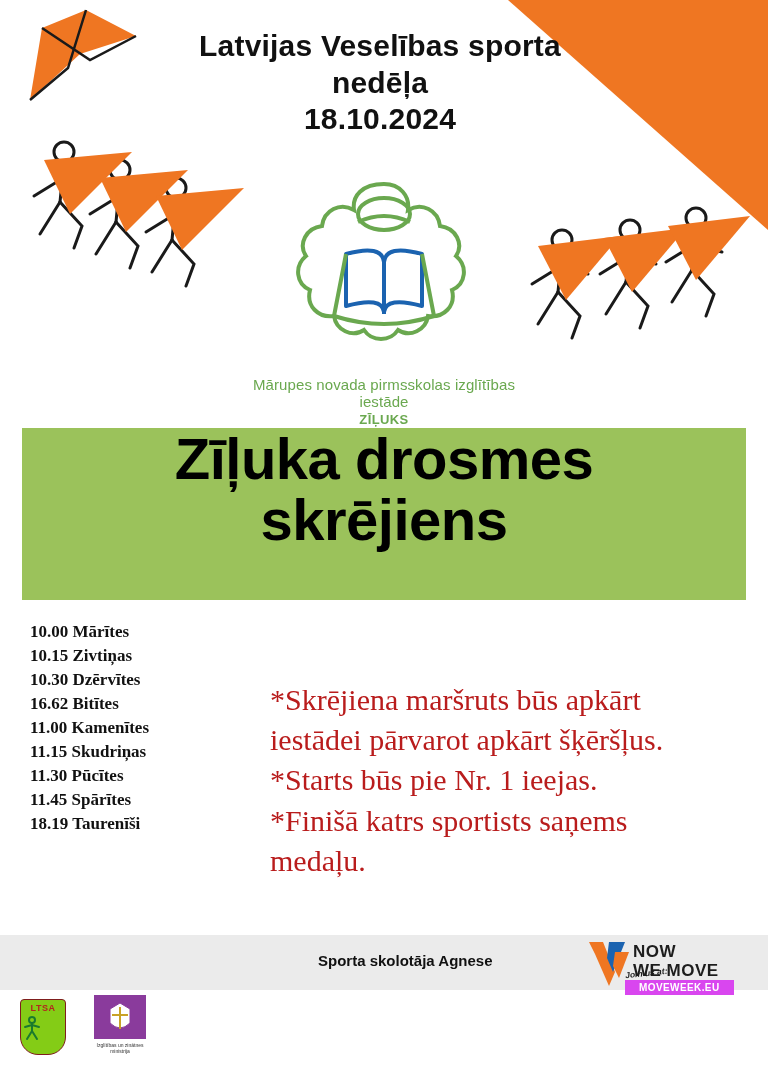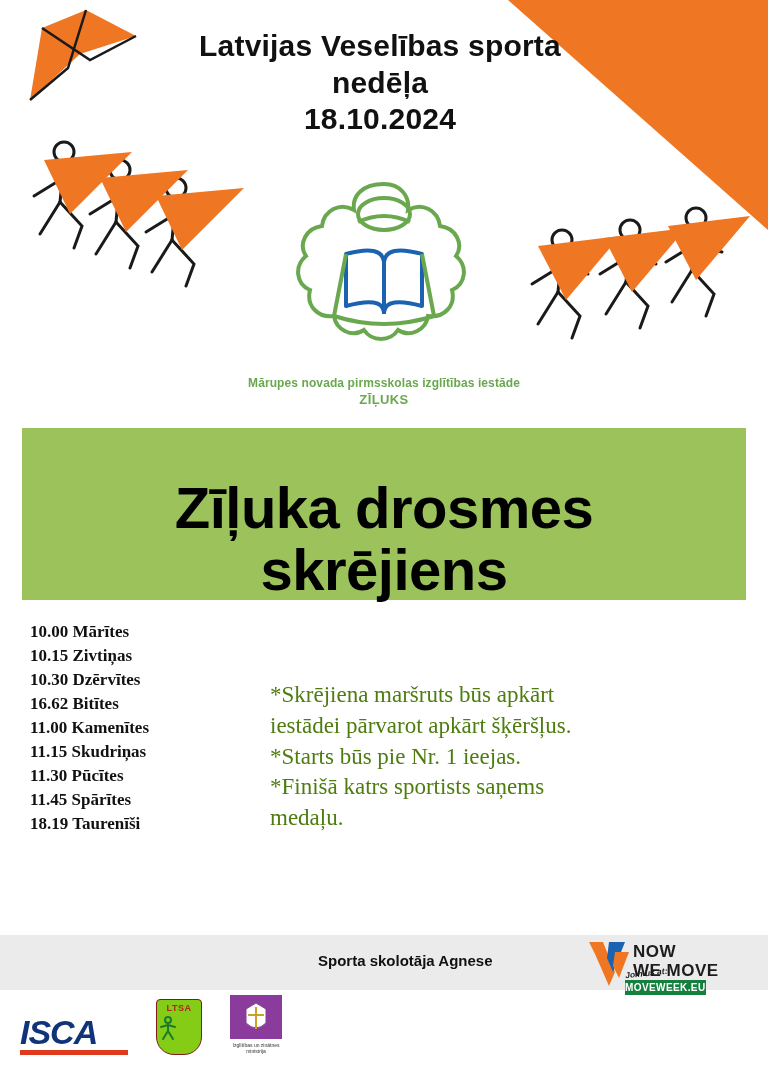--- a/index.html
+++ b/index.html
@@ -67,22 +67,22 @@
 
   
   .center-logo {
     position: absolute;
     top: 170px;
     left: 248px;
     width: 272px;
     text-align: center;
   }
   .logo-caption1 {
-    font-size: 12px;
-    font-weight: bold;
+    font-size: 15px;
+    font-weight: normal;
     color: #6aa84f;
     margin-top: 2px;
     letter-spacing: .1px;
   }
   .logo-caption2 {
     font-size: 13px;
     font-weight: bold;
     color: #6aa84f;
     margin-top: 2px;
     letter-spacing: .4px;
@@ -90,21 +90,21 @@
 
   
   .green-banner {
     position: absolute;
     top: 428px;
     left: 22px;
     width: 724px;
     height: 172px;
     background: #9bc25b;
     display: flex;
-    align-items: flex-end;
+    align-items: flex-start;
     justify-content: center;
   }
   .banner-text {
     font-size: 58px;
     font-weight: bold;
     color: #000000;
     text-align: center;
     line-height: 1.06;
     letter-spacing: -.5px;
     padding: 0 6px;
@@ -128,22 +128,22 @@
 
   
   .notes {
     position: absolute;
     top: 680px;
     left: 270px;
     width: 470px;
   }
   .note-line {
     font-family: "Liberation Serif", serif;
-    font-size: 23px;
-    color: #4d7c0f;
+    font-size: 30px;
+    color: #b91c1c;
     line-height: 1.34;
   }
 
   
   .footer-band {
     position: absolute;
     left: 0;
     top: 935px;
     width: 768px;
     height: 55px;
@@ -171,25 +171,25 @@
     font-size: 17px;
     font-weight: bold;
     color: #1d1d1d;
     line-height: 1.12;
     letter-spacing: .5px;
   }
   .nwm-url {
     position: absolute;
     left: 40px;
     top: 42px;
-    background: #15803d;
+    background: #d946ef;
     color: #ffffff;
     font-size: 10px;
     font-weight: bold;
-    padding: 2px 0;
+    padding: 2px 14px;
     letter-spacing: .4px;
   }
   .nwm-join {
     position: absolute;
     left: 40px;
     top: 30px;
     font-size: 8.5px;
     font-style: italic;
     font-weight: bold;
     color: #1d1d1d;
@@ -394,24 +394,20 @@
     </svg>
     <div class="nwm-text">
       <div>NOW</div>
       <div>WE MOVE</div>
     </div>
     <div class="nwm-join">Join us at:</div>
     <div class="nwm-url">MOVEWEEK.EU</div>
   </div>
 
   <div class="sponsors">
-    <div class="isca">
-      <span>ISCA</span>
-      <span class="bar"></span>
-    </div>
     <div class="lts-logo">
       <div class="lts-top">LTSA</div>
       <svg class="lts-fig" viewBox="0 0 22 26">
         <g stroke="#1a7a2e" stroke-width="2" fill="none" stroke-linecap="round">
           <circle cx="11" cy="5" r="3"></circle>
           <path d="M11 8 L11 16"></path>
           <path d="M11 10 L4 12"></path>
           <path d="M11 10 L18 12"></path>
           <path d="M11 16 L6 24"></path>
           <path d="M11 16 L16 24"></path>

